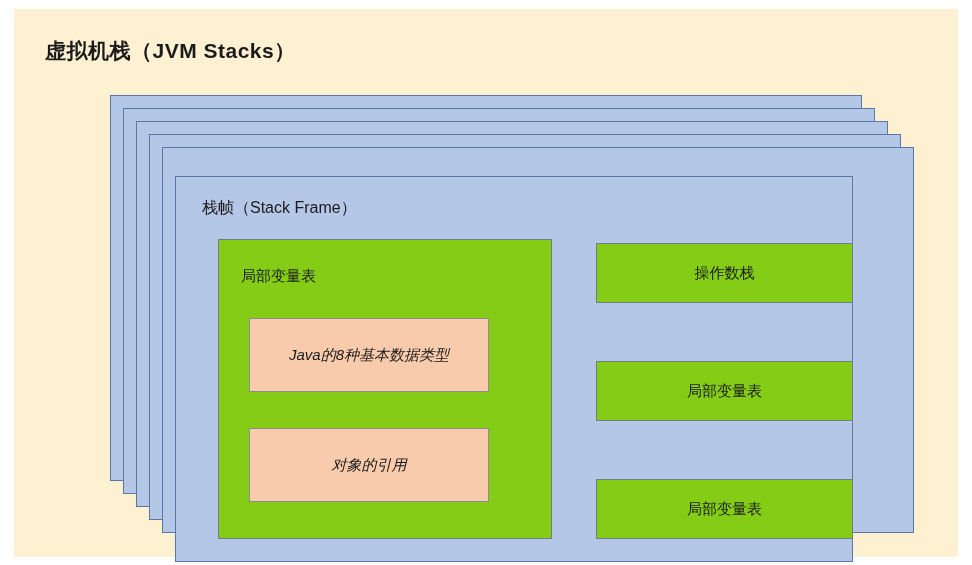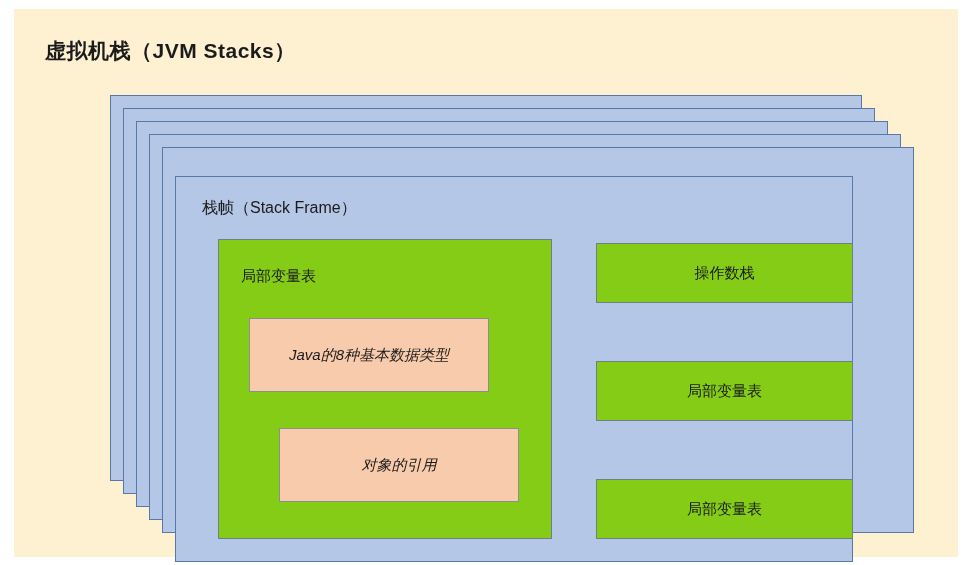--- a/index.html
+++ b/index.html
@@ -110,21 +110,21 @@
     <div id="frame-title" style="left:26px; top:21px;">栈帧（Stack Frame）</div>
 
     <div class="green-box" style="left:42px; top:62px; width:334px; height:300px;">
 
       <div id="local-var-label">局部变量表</div>
 
       <div class="orange-box" style="left:30px; top:78px; width:240px; height:74px;">
         <span class="box-label">Java的8种基本数据类型</span>
       </div>
 
-      <div class="orange-box" style="left:30px; top:188px; width:240px; height:74px;margin-left:30px;">
+      <div class="orange-box" style="left:30px; top:188px; width:240px; height:74px;">
         <span class="box-label">对象的引用</span>
       </div>
     </div>
 
     <div class="green-box right-box" style="left:399px; top:66px; width:257px; height:60px;">
       <span class="box-label">操作数栈</span>
     </div>
 
     <div class="green-box right-box" style="left:399px; top:184px; width:257px; height:60px;">
       <span class="box-label">局部变量表</span>

